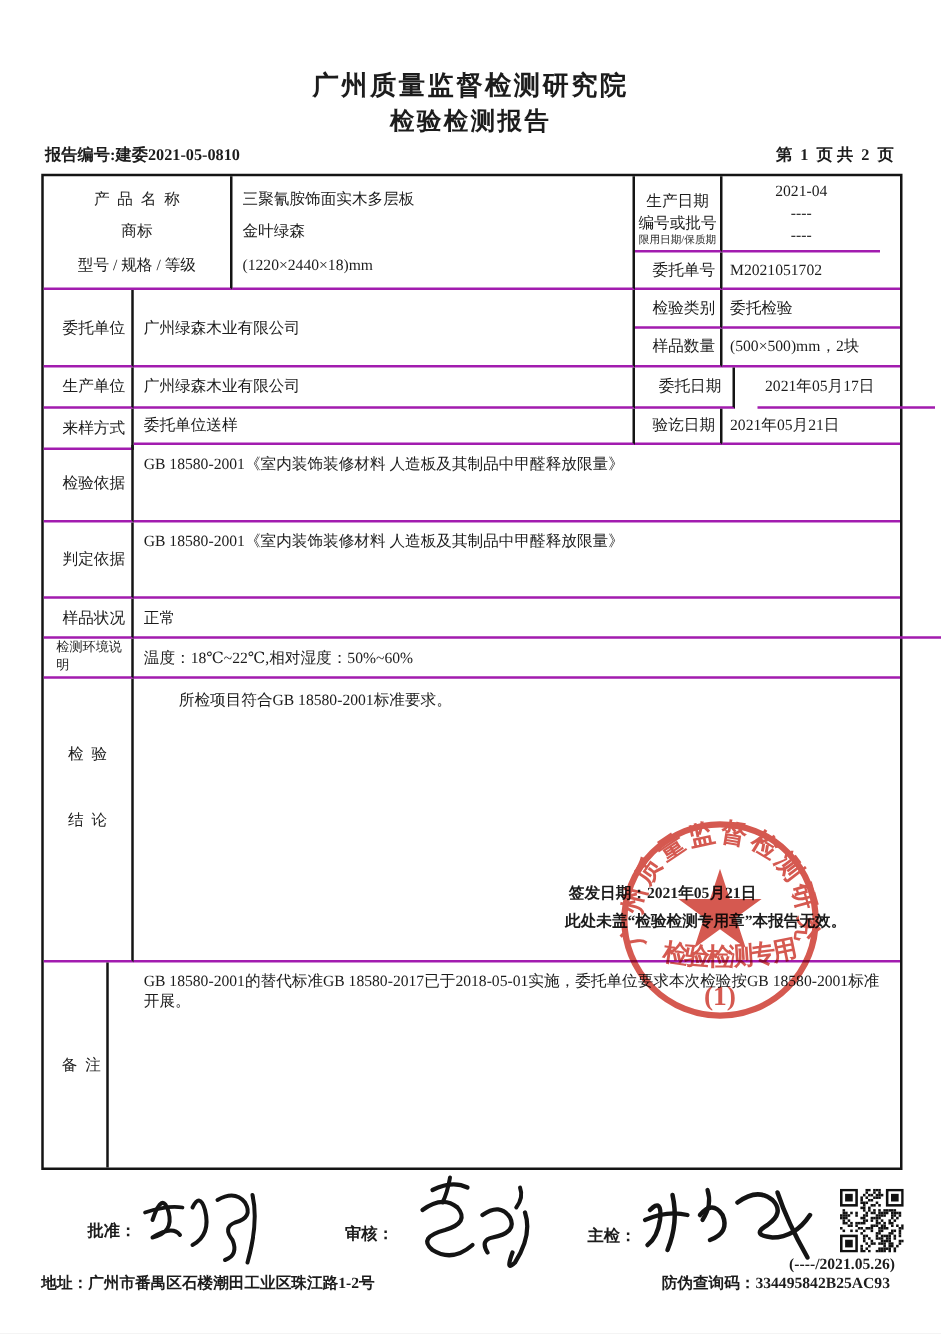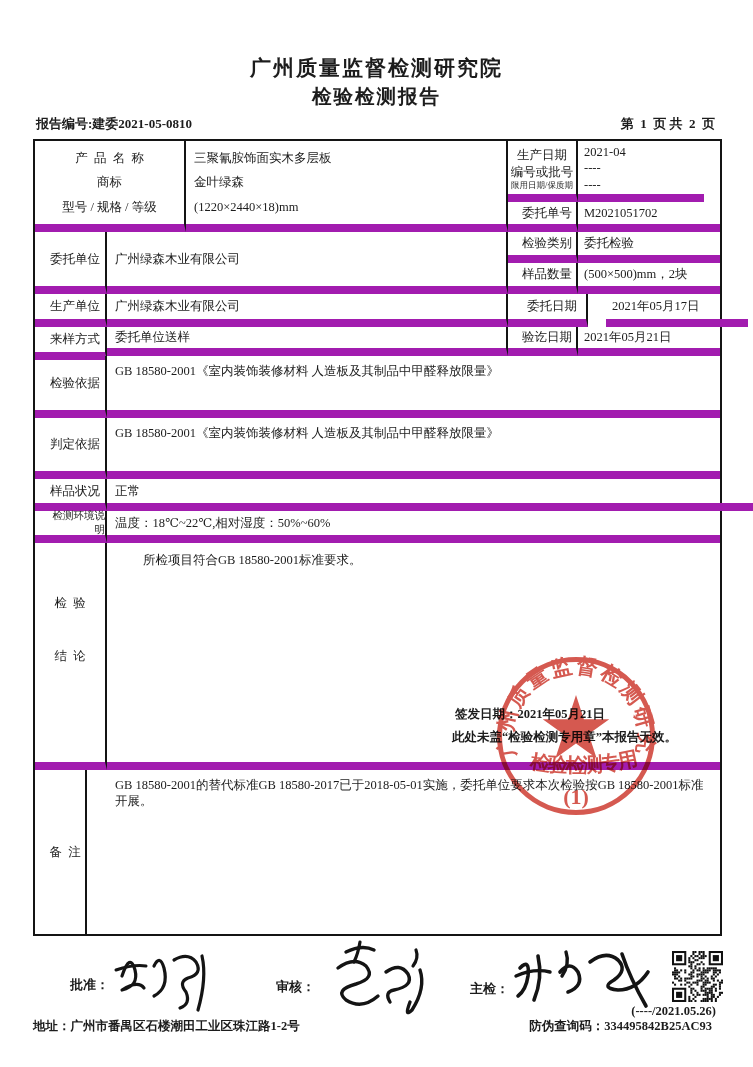--- a/index.html
+++ b/index.html
@@ -6,22 +6,22 @@
   .page{position:relative;width:753px;height:1067px;background:#ffffff;overflow:hidden;
         font-family:"Liberation Serif","DejaVu Serif",serif;color:#1c1c1c;margin:0 auto;}
   .abs{position:absolute;}
   .ctrline{left:0;right:0;text-align:center;font-weight:bold;}
   .pre{white-space:pre;}
   
   .tbl{position:absolute;left:33px;top:139px;width:689px;height:797px;
        border:2px solid #141414;box-sizing:border-box;}
   .c{position:absolute;box-sizing:border-box;font-size:12.5px;display:flex;align-items:center;line-height:1.3;}
   .br{border-right:2px solid #141414;}
-  .bb{border-bottom:8px solid #a21caf;}
-  .ctr{justify-content:center;text-align:right;padding-left:10px;}
+  .bb{border-bottom:2px solid #a21caf;}
+  .ctr{justify-content:center;text-align:left;padding-left:10px;}
   .pl{padding-left:8px;}
   .pl6{padding-left:6px;}
   .topal{align-items:flex-start;padding-top:7px;}
   .col{flex-direction:column;}
   .small{font-size:10.5px;}
   .tiny{font-size:8.5px;}
   
   .stamp{position:absolute;left:494px;top:654px;width:164px;height:164px;
          opacity:.88;mix-blend-mode:multiply;z-index:6;pointer-events:none;}
   .stamp text{font-family:"Liberation Serif","DejaVu Serif",serif;font-weight:bold;}
@@ -50,21 +50,21 @@
     <div class="c br bb col" style="left:151px;top:0;width:322px;height:91px;align-items:flex-start;justify-content:space-around;padding:5px 8px;">
       <div>三聚氰胺饰面实木多层板</div>
       <div>金叶绿森</div>
       <div>(1220×2440×18)mm</div>
     </div>
     <div class="c br bb col" style="left:473px;top:0;width:70px;height:61px;justify-content:flex-end;padding:3px 0;text-align:center;">
       <div>生产日期</div>
       <div>编号或批号</div>
       <div class="tiny">限用日期/保质期</div>
     </div>
-    <div class="c bb col" style="left:543px;top:0;width:126px;height:61px;align-items:flex-start;justify-content:space-around;padding:3px 6px;">
+    <div class="c bb col" style="left:543px;top:0;width:126px;height:61px;align-items:center;justify-content:space-around;padding:3px 6px;">
       <div>2021-04</div>
       <div>----</div>
       <div>----</div>
     </div>
     <div class="c br bb ctr" style="left:473px;top:61px;width:70px;height:30px;">委托单号</div>
     <div class="c bb pl6" style="left:543px;top:61px;width:142px;height:30px;">M2021051702</div>
 
     <div class="c br bb ctr" style="left:0;top:91px;width:72px;height:62px;">委托单位</div>
     <div class="c br bb pl" style="left:72px;top:91px;width:401px;height:62px;">广州绿森木业有限公司</div>
     <div class="c br bb ctr" style="left:473px;top:91px;width:70px;height:31px;">检验类别</div>

